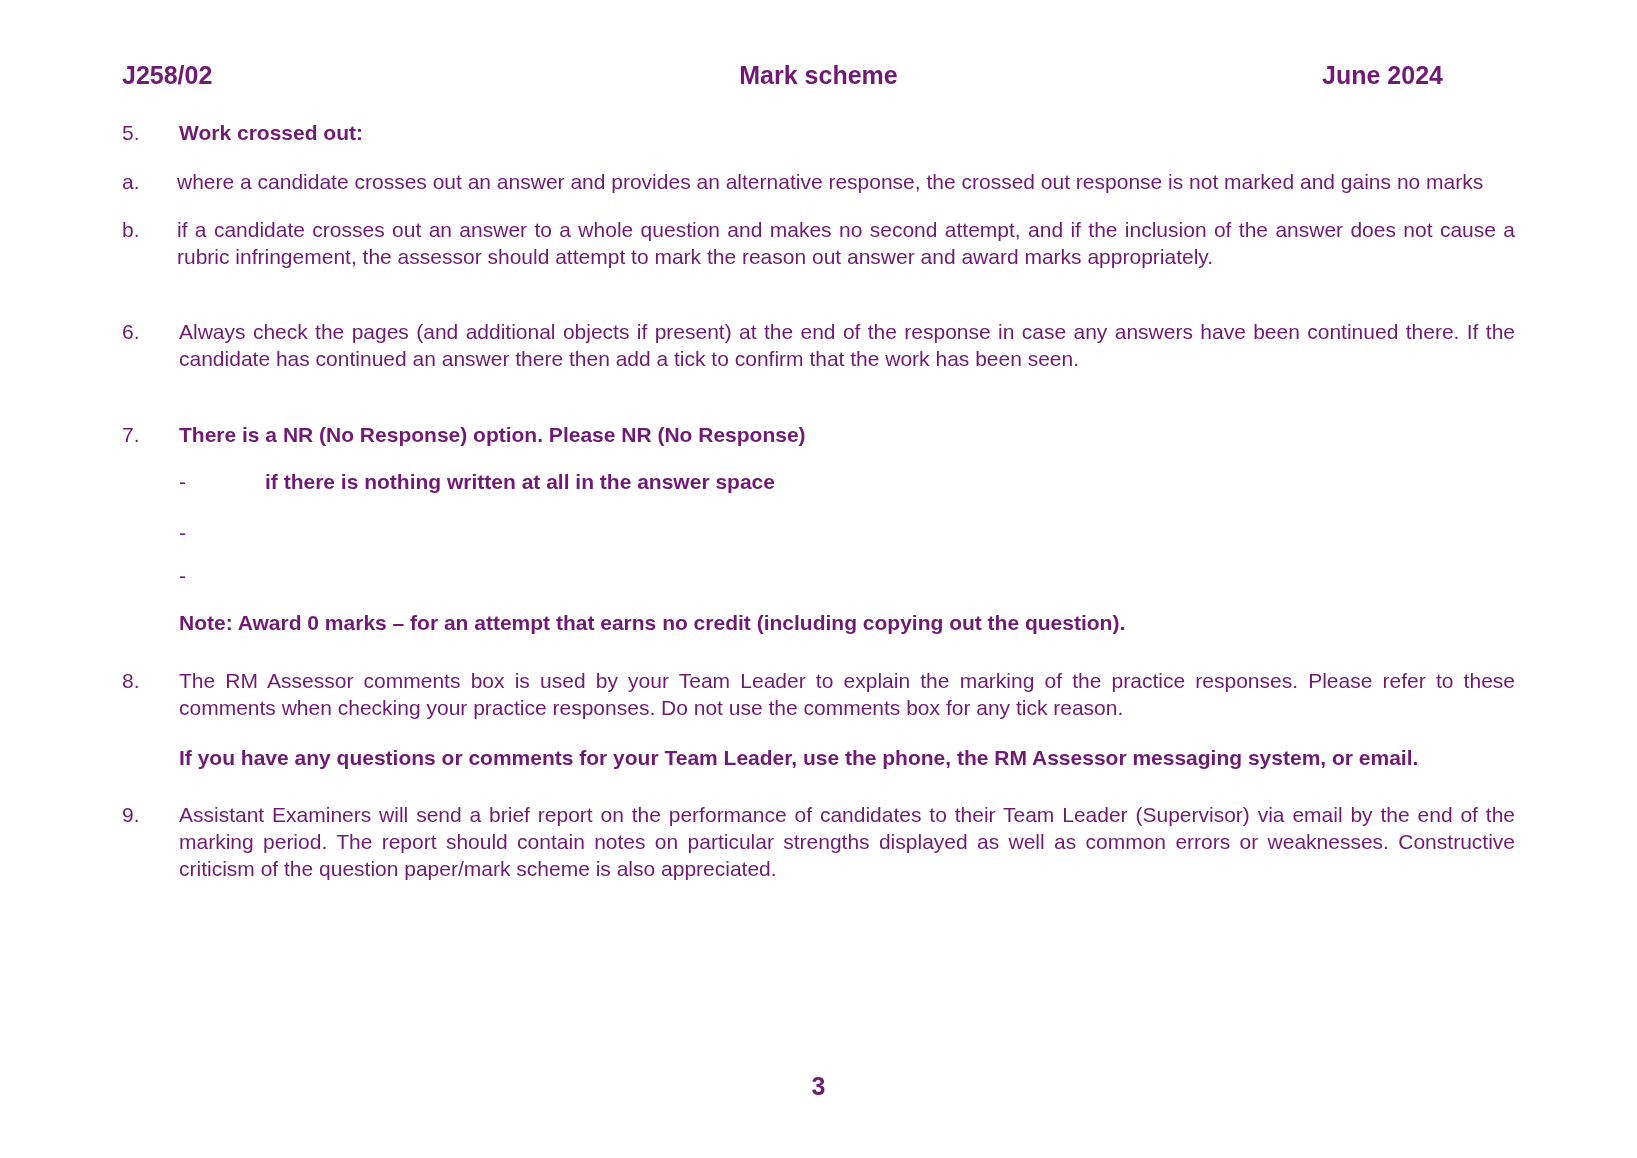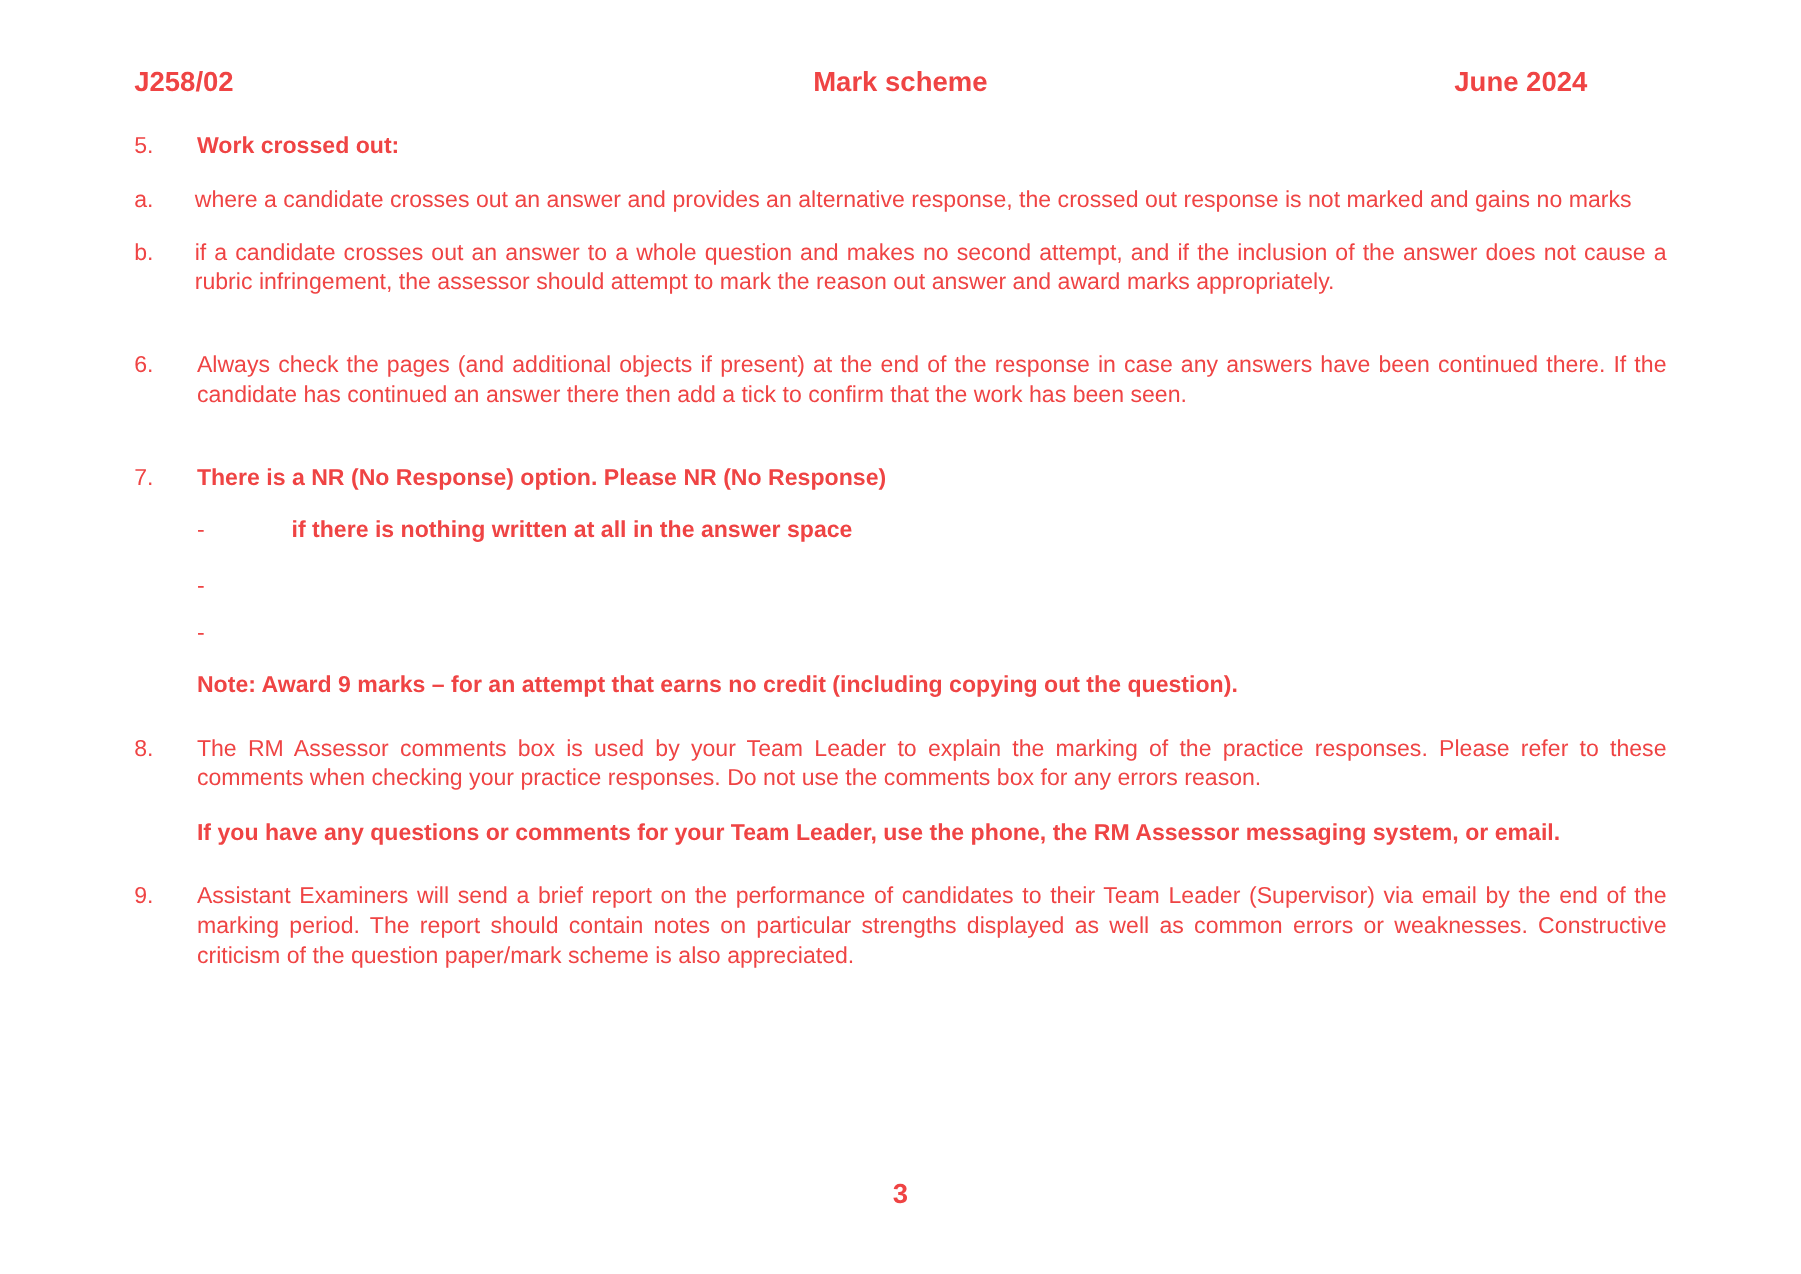--- a/index.html
+++ b/index.html
@@ -1,21 +1,21 @@
 <!DOCTYPE html>
 <html><head>
 <meta charset="utf-8">
 <style>
   html, body { margin: 0; padding: 0; background: #ffffff; }
   .page {
     position: relative;
     width: 1637px;
     height: 1158px;
     background: #ffffff;
-    color: #ef4444;
+    color: #701a75;
     font-family: "Liberation Sans", "DejaVu Sans", sans-serif;
     font-size: 21px;
     line-height: 27px;
     overflow: hidden;
   }
   
   .hdr span {
     position: absolute;
     top: 61px;
     font-weight: 700;
@@ -110,26 +110,26 @@
     <div class="row g16">
       <span class="indcol"></span>
       <span class="dashcol">-</span>
     </div>
     <div class="row g20">
       <span class="indcol"></span>
       <span class="dashcol">-</span>
     </div>
     <div class="row g31">
       <span class="indcol"></span>
-      <div class="body nojust">Note: Award 9 marks – for an attempt that earns no credit (including copying out the question).</div>
+      <div class="body nojust">Note: Award 0 marks – for an attempt that earns no credit (including copying out the question).</div>
     </div>
 
     <div class="row g23">
       <span class="numcol">8.</span>
-      <div class="body"><span>The RM Assessor </span><b>comments box</b><span> is used by your Team Leader to explain the marking of the practice responses. Please refer to these comments when checking your practice responses. </span><b>Do not use the comments box for any errors reason.</b></div>
+      <div class="body"><span>The RM Assessor </span><b>comments box</b><span> is used by your Team Leader to explain the marking of the practice responses. Please refer to these comments when checking your practice responses. </span><b>Do not use the comments box for any tick reason.</b></div>
     </div>
     <div class="row g30">
       <span class="indcol"></span>
       <div class="body nojust">If you have any questions or comments for your Team Leader, use the phone, the RM Assessor messaging system, or email.</div>
     </div>
 
     <div class="row">
       <span class="numcol">9.</span>
       <div class="body">Assistant Examiners will send a brief report on the performance of candidates to their Team Leader (Supervisor) via email by the end of the marking period. The report should contain notes on particular strengths displayed as well as common errors or weaknesses. Constructive criticism of the question paper/mark scheme is also appreciated.</div>
     </div>

